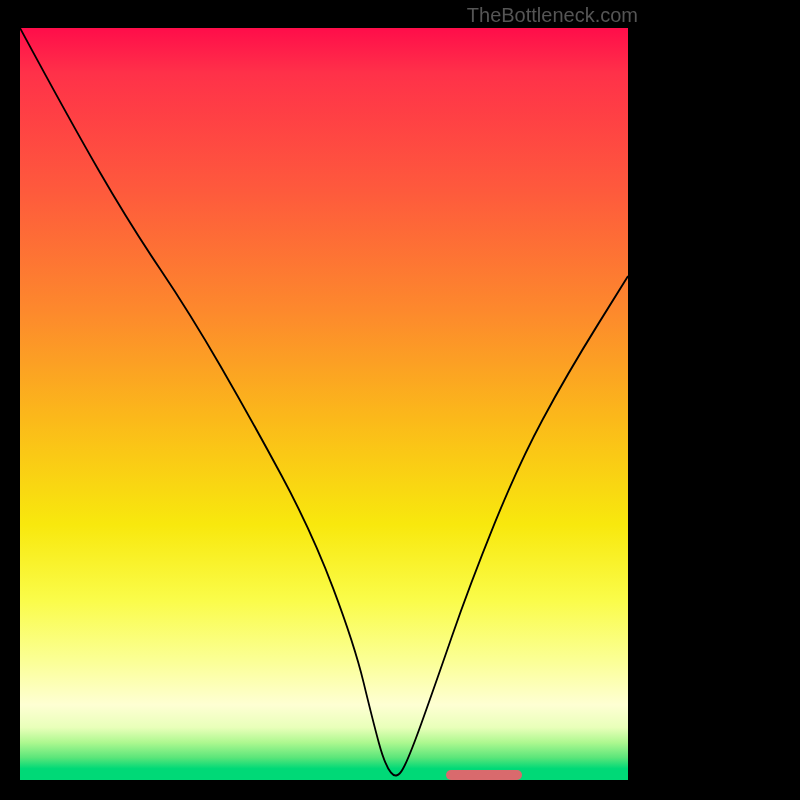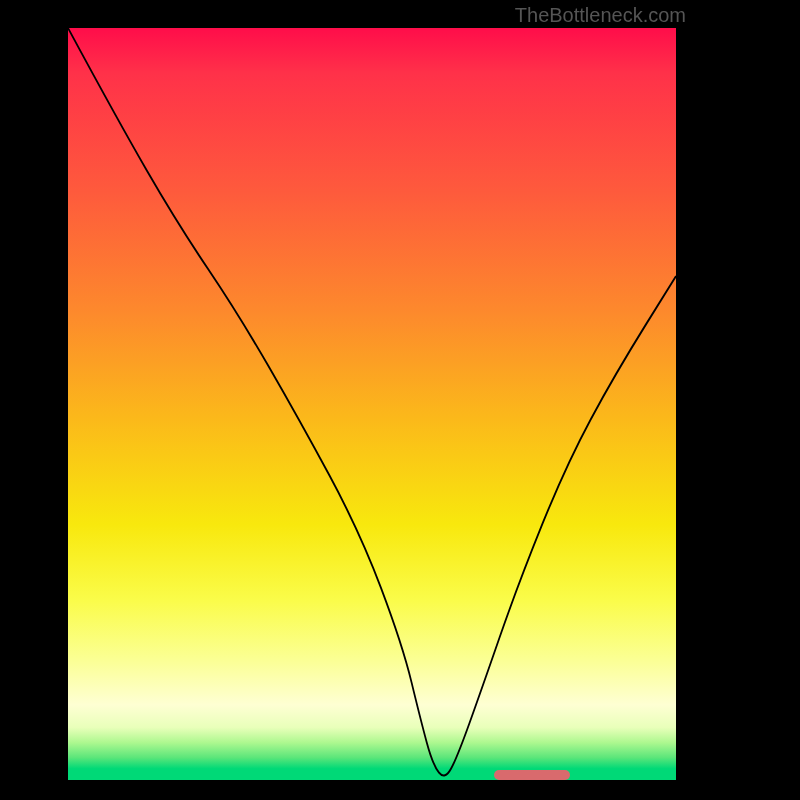--- a/index.html
+++ b/index.html
@@ -8,21 +8,20 @@
     width: 800px;
     height: 800px;
     background: #000;
     font-family: Arial, Helvetica, sans-serif;
   }
   .wrap {
     position: relative;
     width: 648px;
     height: 800px;
     background: #000;
-    margin-left: 48px;
   }
   .watermark {
     position: absolute;
     top: 4px;
     right: 10px;
     color: #555;
     font-size: 20px;
     font-weight: 500;
     z-index: 10;
   }

